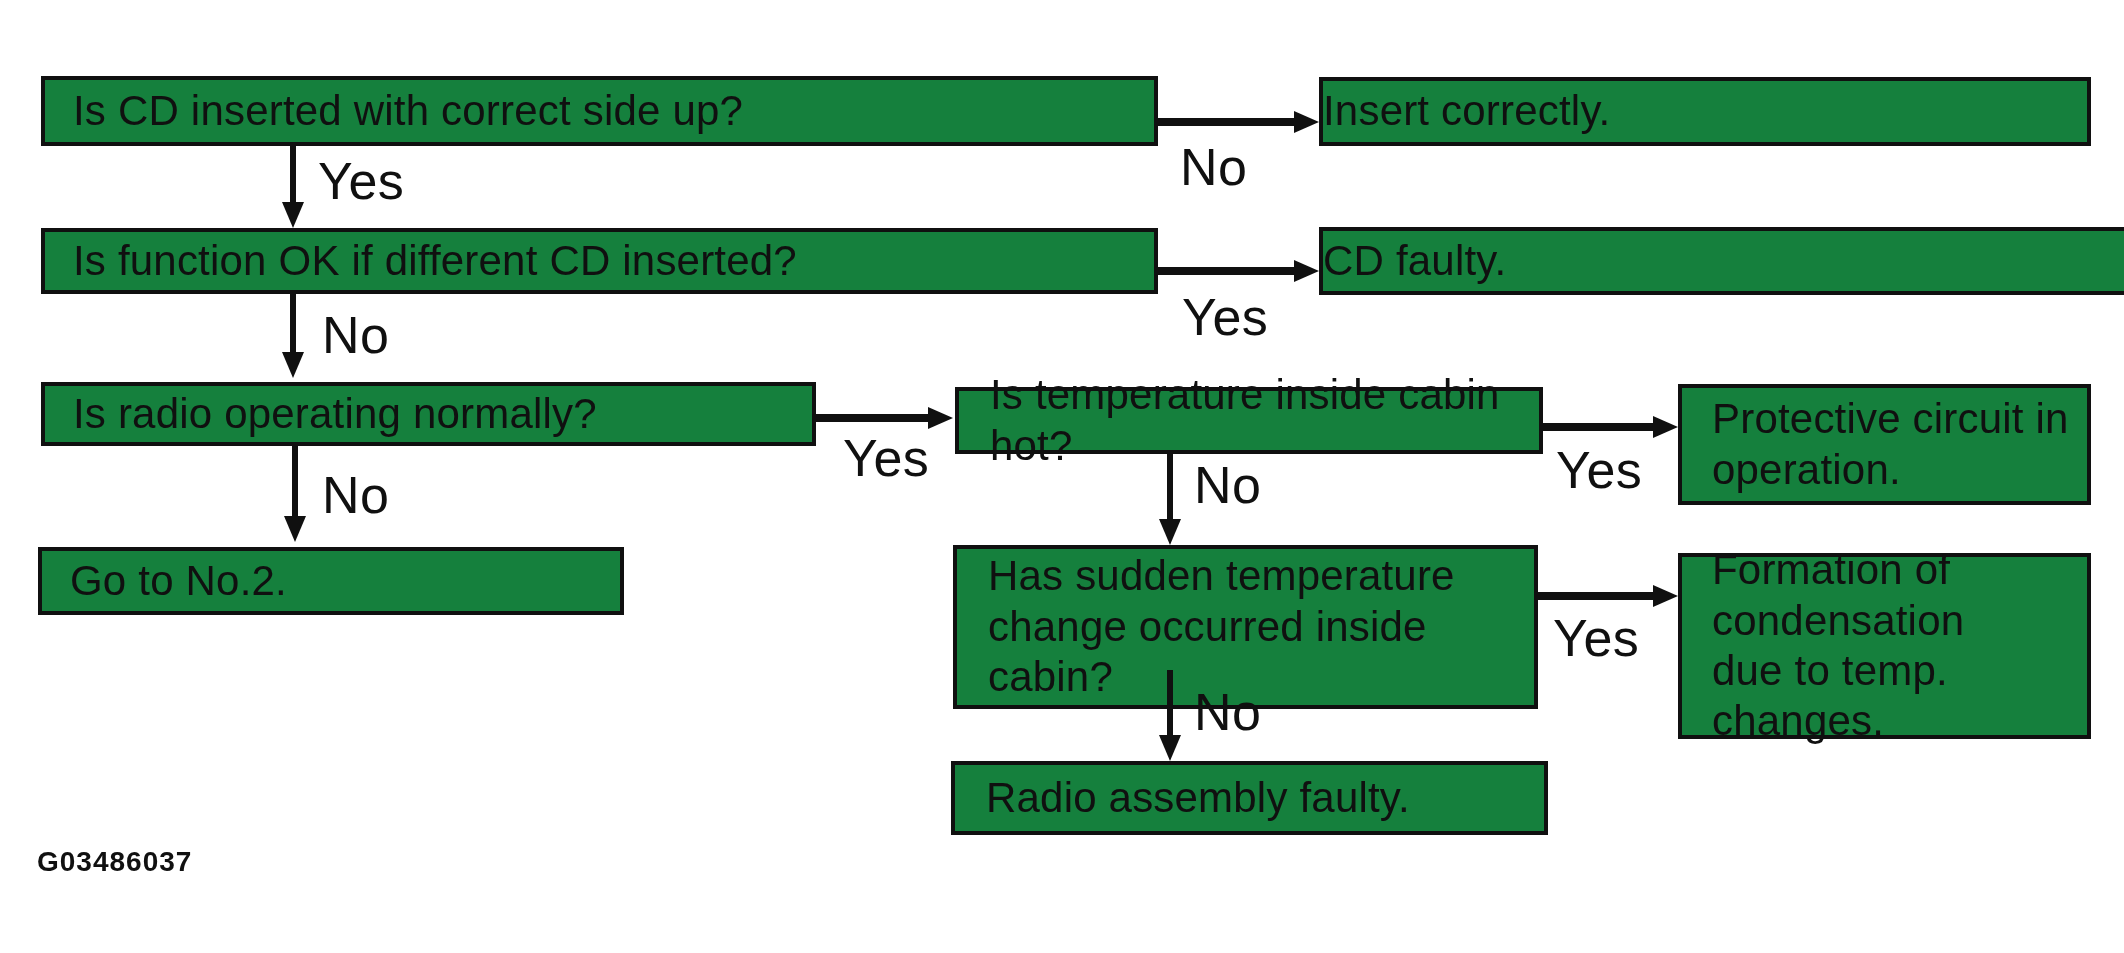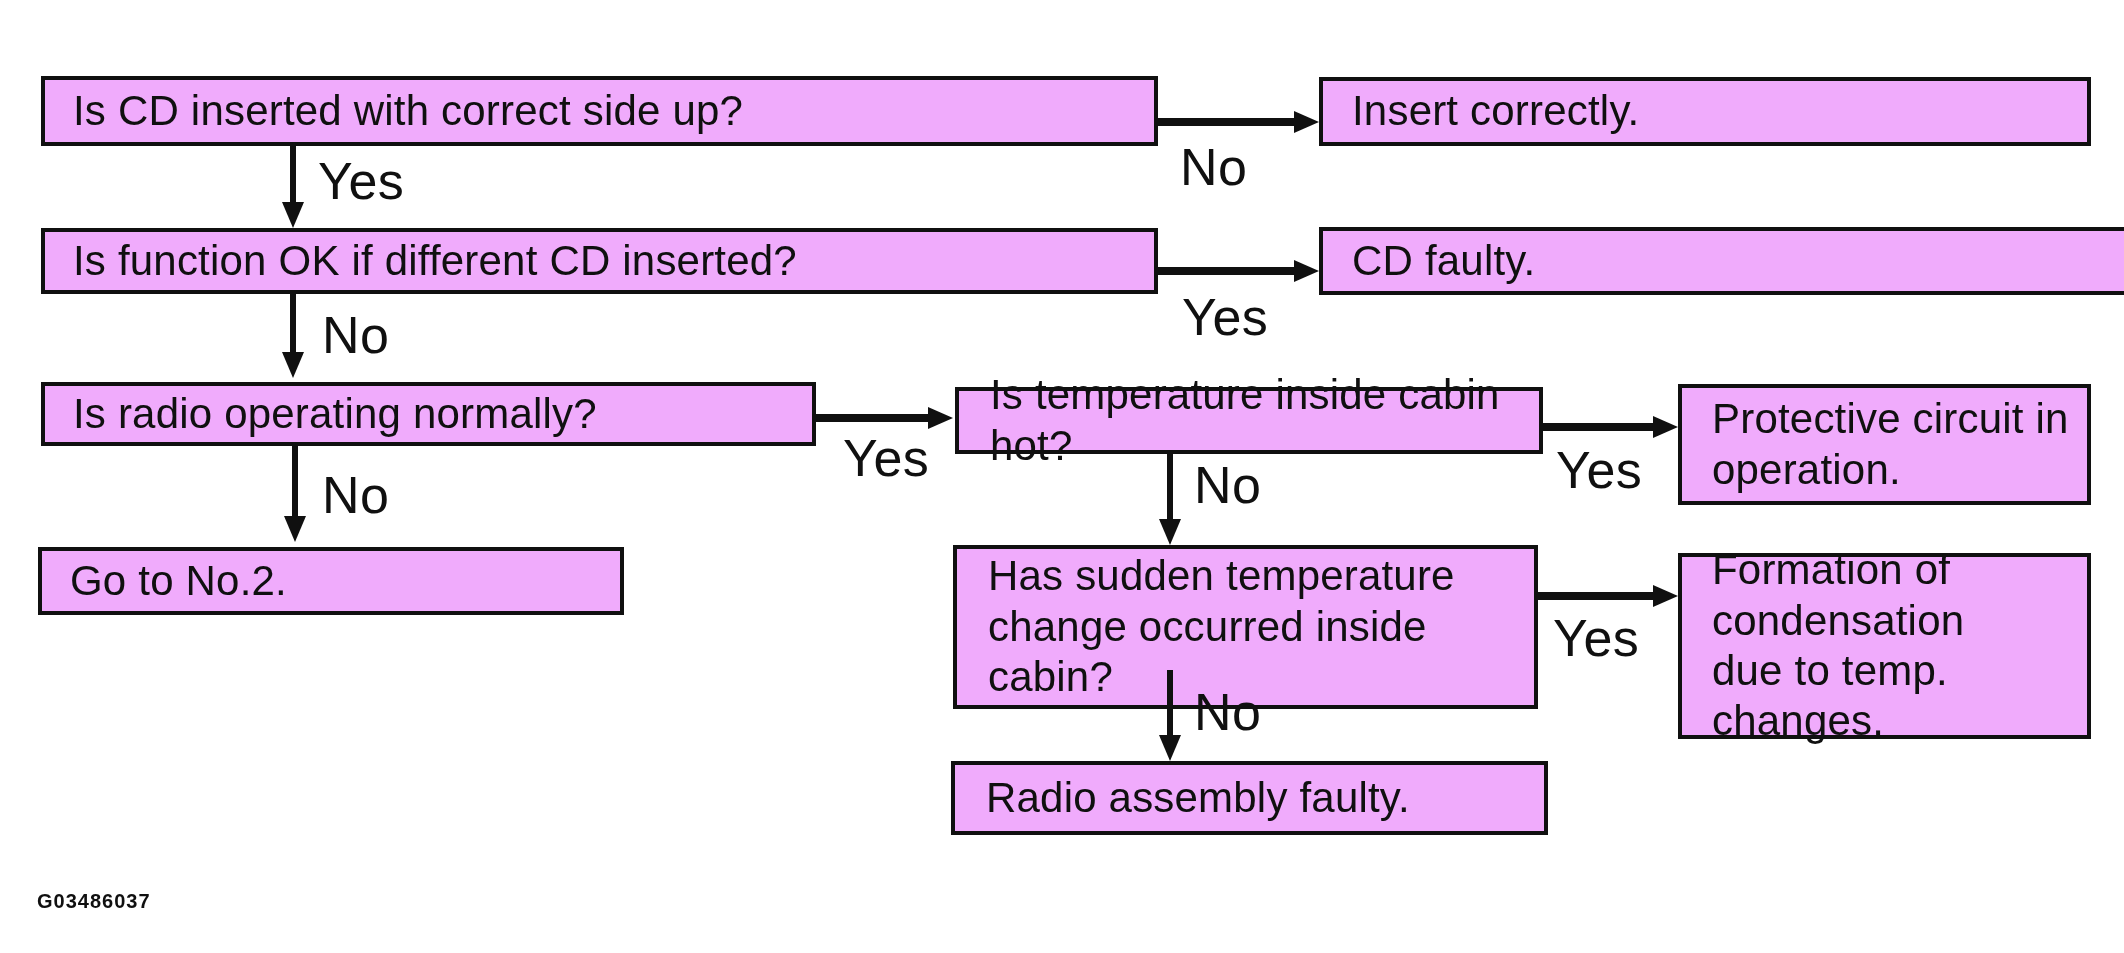--- a/index.html
+++ b/index.html
@@ -8,31 +8,31 @@
     width:2124px;height:953px;
     background:#ffffff;
     font-family:"Liberation Sans","DejaVu Sans",sans-serif;
     color:#101010;
     overflow:hidden;
   }
   .node{
     position:absolute;
     box-sizing:border-box;
     border:4px solid #101010;
-    background:#f0abfc;
+    background:#15803d;
     display:flex;
     align-items:center;
     font-size:42px;
     line-height:1.2;
     white-space:pre-line;
     letter-spacing:0.2px;
   }
   .pad-l{padding-left:28px;}
   .pad-m{padding-left:31px;}
-  .pad-r{padding-left:29px;}
+  .pad-r{}
   .pad-t{padding-left:30px;}
   .shaft-h{position:absolute;height:8px;background:#101010;}
   .shaft-v{position:absolute;width:6px;background:#101010;}
   .head-right{
     position:absolute;width:0;height:0;
     border-top:11px solid transparent;
     border-bottom:11px solid transparent;
     border-left:25px solid #101010;
   }
   .head-down{
@@ -43,24 +43,23 @@
   }
   .edge-label{
     position:absolute;
     font-size:52px;
     line-height:1;
     letter-spacing:0.5px;
   }
   .fig-id{
     position:absolute;
     left:37px;top:846px;
-    font-size:20px;
+    font-size:28px;
     font-weight:bold;
     letter-spacing:1px;
-    margin-top:44px;
   }
 </style>
 </head>
 <body>
 
 <div id="stage">
 
   <div class="node pad-l" style="left:41px;top:76px;width:1117px;height:70px;">Is CD inserted with correct side up?</div>
   <div class="node pad-r" style="left:1319px;top:77px;width:772px;height:69px;">Insert correctly.</div>
 

